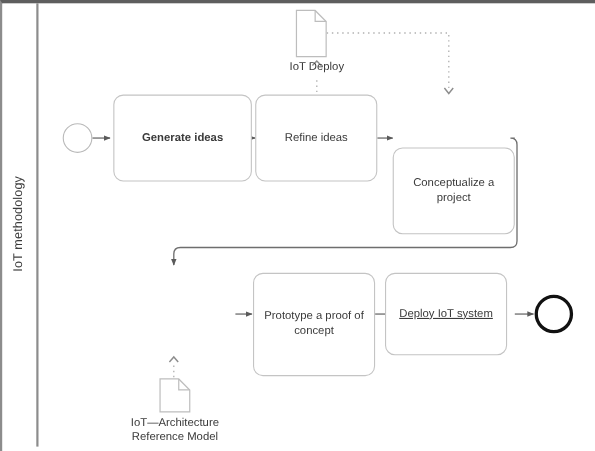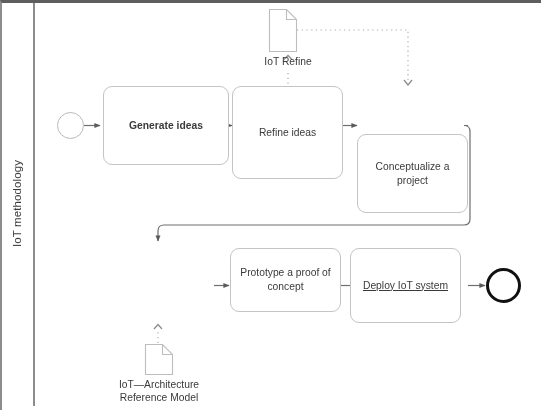--- a/index.html
+++ b/index.html
@@ -157,31 +157,31 @@
   <div id="lane-label">
     <span>IoT methodology</span>
   </div>
 
   <div class="event-start" style="left:57px; top:112px; width:27px; height:27px;"></div>
   <div class="event-end" style="left:486px; top:268px; width:35px; height:35px;"></div>
 
   <div class="task" style="left:103px; top:86px; width:126px; height:79px;font-weight:bold;">
     <span>Generate ideas</span>
   </div>
-  <div class="task" style="left:232px; top:86px; width:111px; height:93px;">
+  <div class="task" style="left:232px; top:86px; width:111px; height:79px;">
     <span>Refine ideas</span>
   </div>
   <div class="task" style="left:357px; top:86px; width:111px; height:79px;margin-top:48px;">
     <span>Conceptualize a project</span>
   </div>
 
-  <div class="task" style="left:230px; top:248px; width:111px; height:64px;">
+  <div class="task" style="left:230px; top:248px; width:111px; height:94px;">
     <span>Prototype a proof of concept</span>
   </div>
   <div class="task" style="left:350px; top:248px; width:111px; height:75px;text-decoration:underline;">
     <span>Deploy IoT system</span>
   </div>
 
-  <div class="doc-label" style="left:238px; top:55px; width:100px;">IoT Refine</div>
+  <div class="doc-label" style="left:238px; top:55px; width:100px;">IoT Deploy</div>
   <div class="doc-label" style="left:104px; top:378px; width:110px;">IoT—Architecture
 Reference Model</div>
 
 </div>
 
 </body></html>

